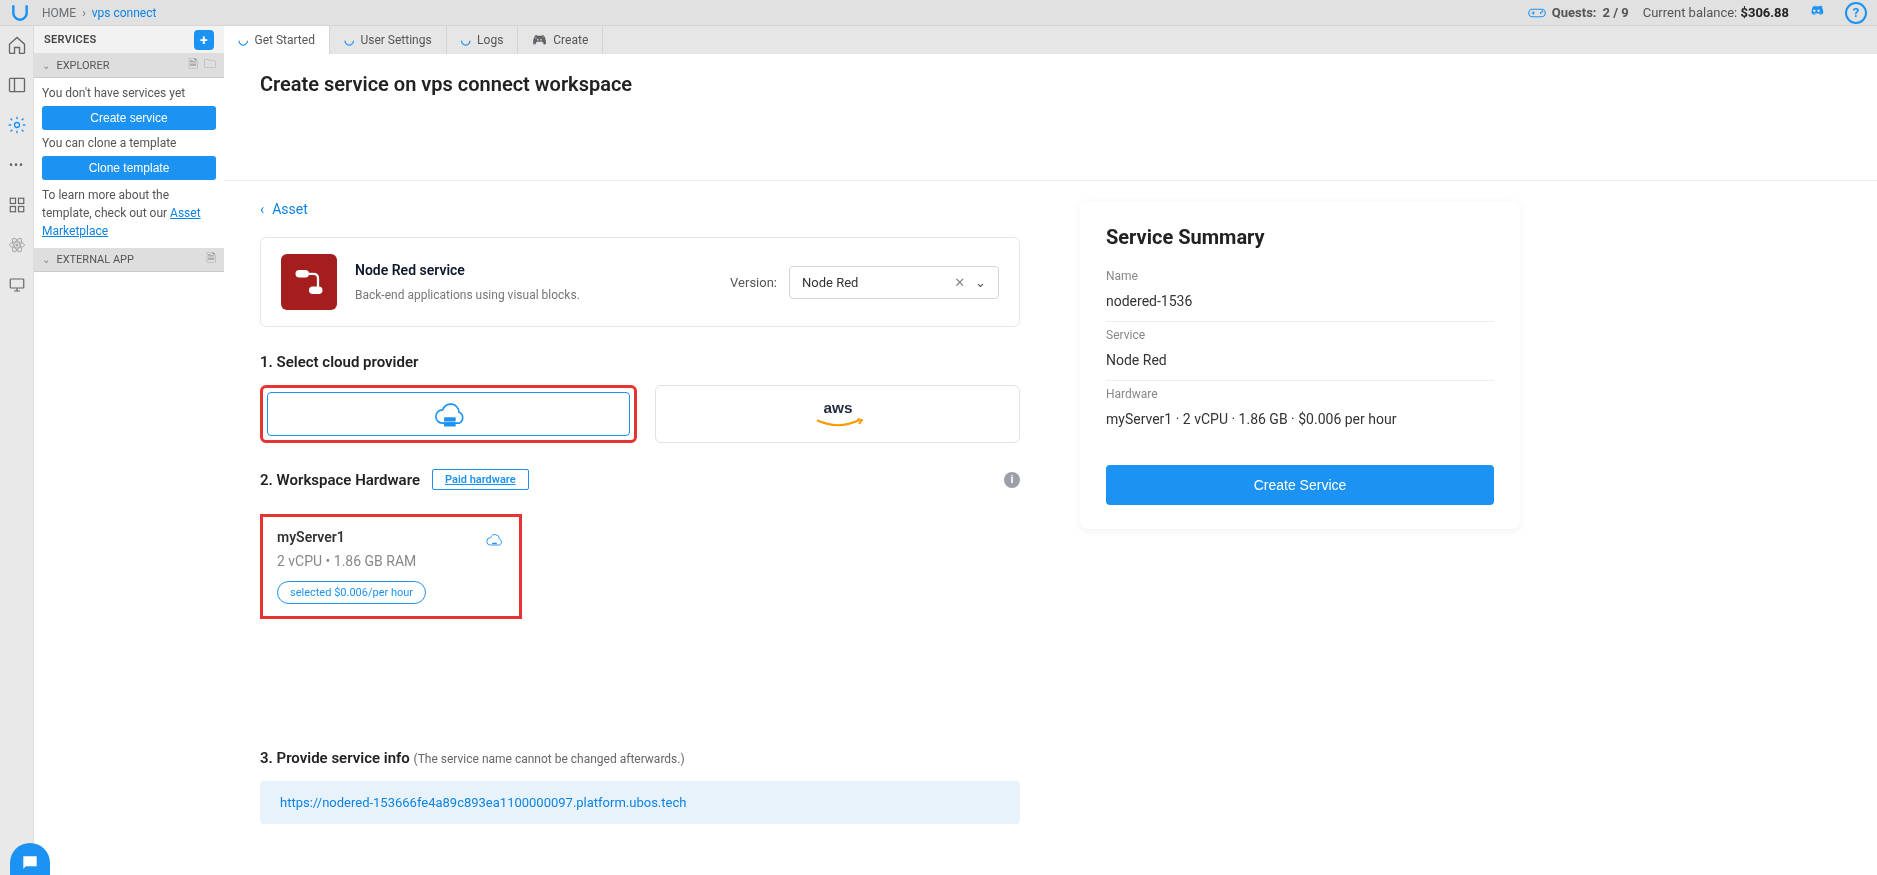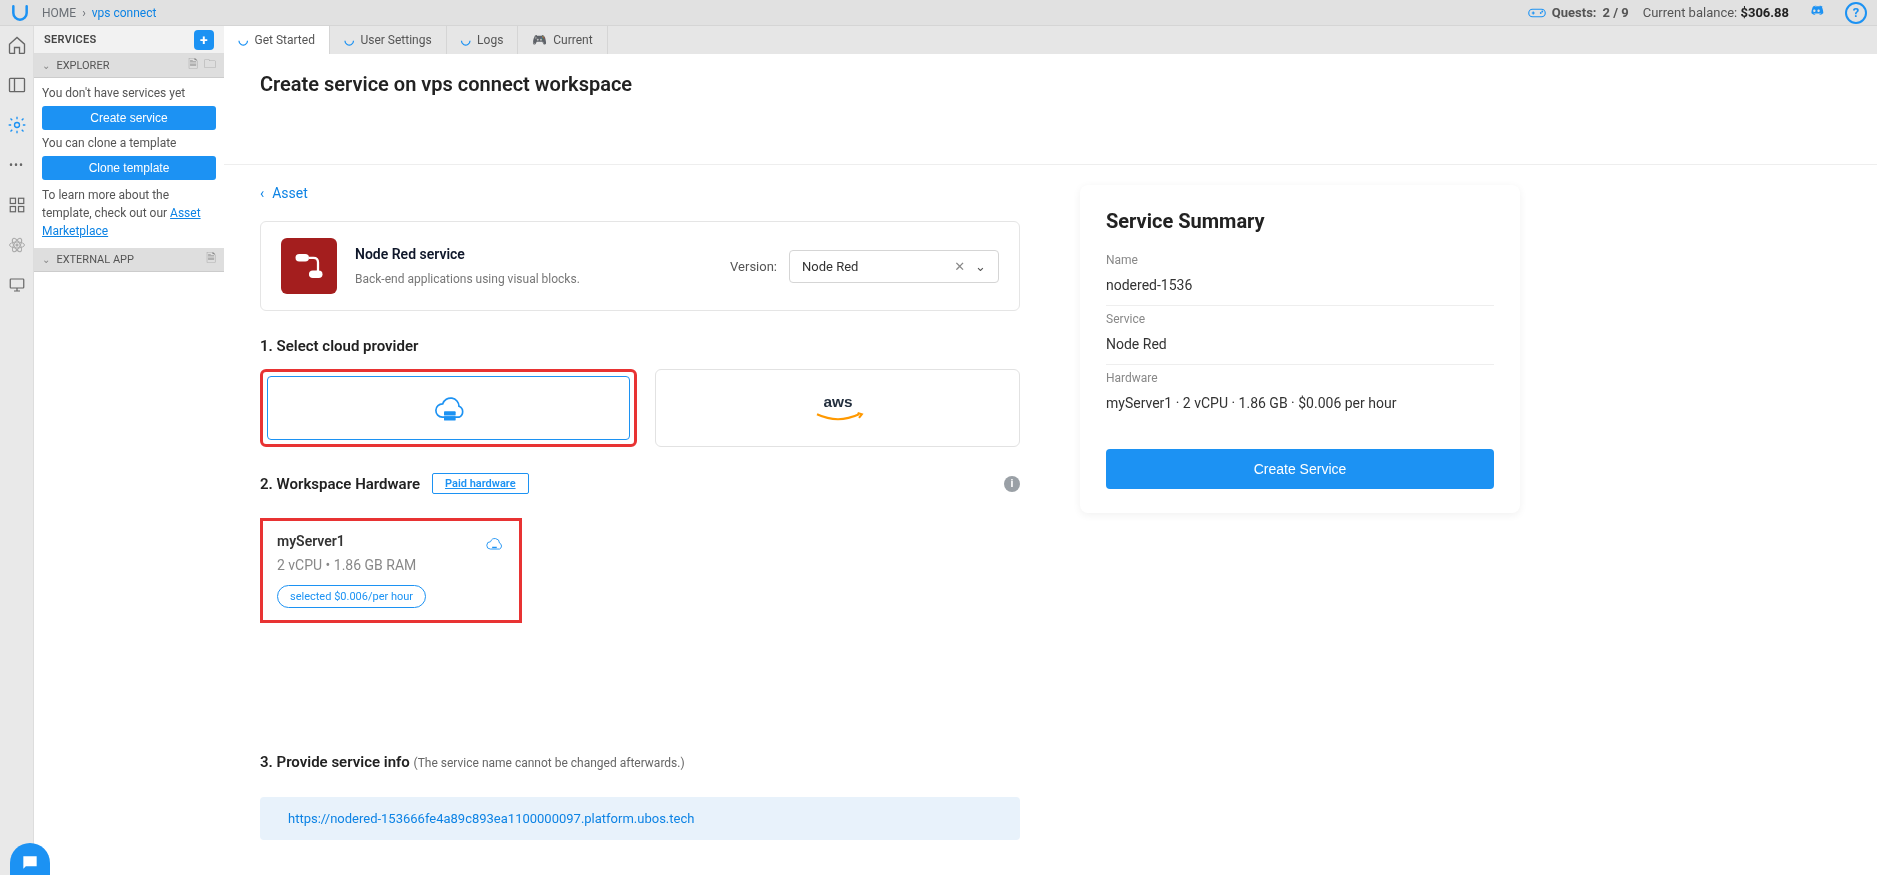--- a/index.html
+++ b/index.html
@@ -37,21 +37,21 @@
   
   
   .main { flex:1; display:flex; flex-direction:column; background:#ededed;}
   .tabs-row { height:28px; display:flex; align-items:stretch; background:#e6e6e6;}
   .tab { display:flex; align-items:center; gap:6px; padding:0 14px; font-size:12px; color:#555; border-right:1px solid #d5d5d5; cursor:pointer;}
   .tab.active { background:#fff; }
   .tab .tab-ic { color:#1c92f3; font-size:12px; font-weight:bold;}
   
   .page { flex:1; background:#fff; overflow:auto; position:relative;}
   .page-inner { padding: 18px 36px 50px 36px;}
-  .page-title { font-size:20px; font-weight:600; color:#222; margin-bottom: 18px;}
+  .page-title { font-size:20px; font-weight:600; color:#222; margin-bottom: 34px;}
   .divider { height:1px; background:#eee; margin:0 -36px 20px -36px;}
   
   .content-wrap { display:flex; gap:60px; padding-left:36px; padding-right:36px;}
   .left-col { flex:1; max-width:760px;}
   .right-col { width:440px;}
   
   .back-link { display:flex; align-items:center; gap:8px; color:#0d83e4; font-size:14px; cursor:pointer; margin-bottom:20px;}
   
   .svc-box { border:1px solid #e5e5e5; border-radius:6px; padding:16px 20px; display:flex; align-items:center; gap:18px;}
   .svc-box .thumb { width:56px; height:56px; background:#a41e1e; border-radius:6px; display:flex; align-items:center; justify-content:center;}
@@ -60,38 +60,38 @@
   .svc-box .info .desc { font-size:12px; color:#777; margin-top:10px;}
   .svc-box .ver { margin-left:auto; display:flex; align-items:center; gap:12px;}
   .svc-box .ver label { font-size:13px; color:#555;}
   .dropdown { border:1px solid #d5d5d5; border-radius:4px; padding:8px 12px; width:210px; display:flex; align-items:center; font-size:13px; color:#333;}
   .dropdown .x { margin-left:auto; color:#888; cursor:pointer;}
   .dropdown .chev-d { margin-left:10px; color:#555;}
   
   .section-title { font-size:15px; font-weight:600; margin:26px 0 14px 0; color:#222;}
   
   .providers { display:flex; gap:18px;}
-  .provider-card { flex:1; height:78px; border:1px solid #e2e2e2; border-radius:6px; display:flex; align-items:center; justify-content:center; cursor:pointer; background:#fff;}
+  .provider-card { flex:1; height:58px; border:1px solid #e2e2e2; border-radius:6px; display:flex; align-items:center; justify-content:center; cursor:pointer; background:#fff;}
   .provider-card.selected-wrap { border:3px solid #e83333; padding:4px;}
   .provider-card .inner-sel { width:100%; height:100%; border:1px solid #1c92f3; border-radius:4px; display:flex; align-items:center; justify-content:center;}
   
   .hw-header { display:flex; align-items:center; gap:12px;}
   .pill { border:1px solid #1c92f3; color:#1c92f3; border-radius:2px; padding:3px 12px; font-size:11px;text-decoration:underline;}
   .info-round { width:16px; height:16px; border-radius:50%; background:#9aa0a6; color:#fff; display:flex; align-items:center; justify-content:center; font-size:11px; font-weight:bold; margin-left:auto;}
   
   .hw-card-wrap { border:3px solid #e83333; display:inline-block; padding:0; margin-top:10px;}
   .hw-card { width:256px; border:0px solid #e5e5e5; padding:12px 14px;}
   .hw-card .row1 { display:flex; align-items:flex-start;}
   .hw-card .name { font-weight:600; font-size:14px;}
   .hw-card .spec { font-size:14px; color:#888; margin-top:8px;}
   .hw-card .cloud-ic { margin-left:auto; color:#1c92f3;}
   .sel-pill { display:inline-block; margin-top:12px; border:1px solid #1c92f3; color:#1c92f3; border-radius:14px; padding:4px 12px; font-size:11px;}
   
   .svc-info-note { font-size:12px; color:#666;}
-  .url-box { margin-top:26px; background:#e8f2fb; padding:14px 28px; border-radius:4px; color:#0d83e4; font-size:13px;}
+  .url-box { margin-top:14px; background:#e8f2fb; padding:14px 20px; border-radius:4px; color:#0d83e4; font-size:13px;}
   
   
   .summary { background:#fff; border-radius:8px; padding:24px 26px; box-shadow: 0 2px 8px rgba(0,0,0,0.06);}
   .summary h2 { font-size:20px; font-weight:700; color:#222; margin-bottom:20px;}
   .sum-label { font-size:12px; color:#888; margin-top:6px;}
   .sum-value { font-size:14px; color:#333; padding:10px 0 12px 0; border-bottom:1px solid #eee;}
   .sum-value.noborder { border-bottom:none;}
   .create-btn { width:100%; background:#1c92f3; color:#fff; border:none; border-radius:4px; padding:12px 0; font-size:14px; font-weight:500; margin-top:26px; cursor:pointer;}
   
   
@@ -224,21 +224,21 @@
       <div class="tab">
         <span class="tab-ic">◡</span>
         <span>User Settings</span>
       </div>
       <div class="tab">
         <span class="tab-ic">◡</span>
         <span>Logs</span>
       </div>
       <div class="tab">
         <span class="tab-ic" style="color:#1c92f3;">🎮</span>
-        <span>Current</span>
+        <span>Create</span>
       </div>
     </div>
 
     <div class="page">
       <div class="page-inner">
         <div class="page-title">Create service on vps connect workspace</div>
       </div>
       <div class="divider"></div>
 
       <div class="content-wrap">

